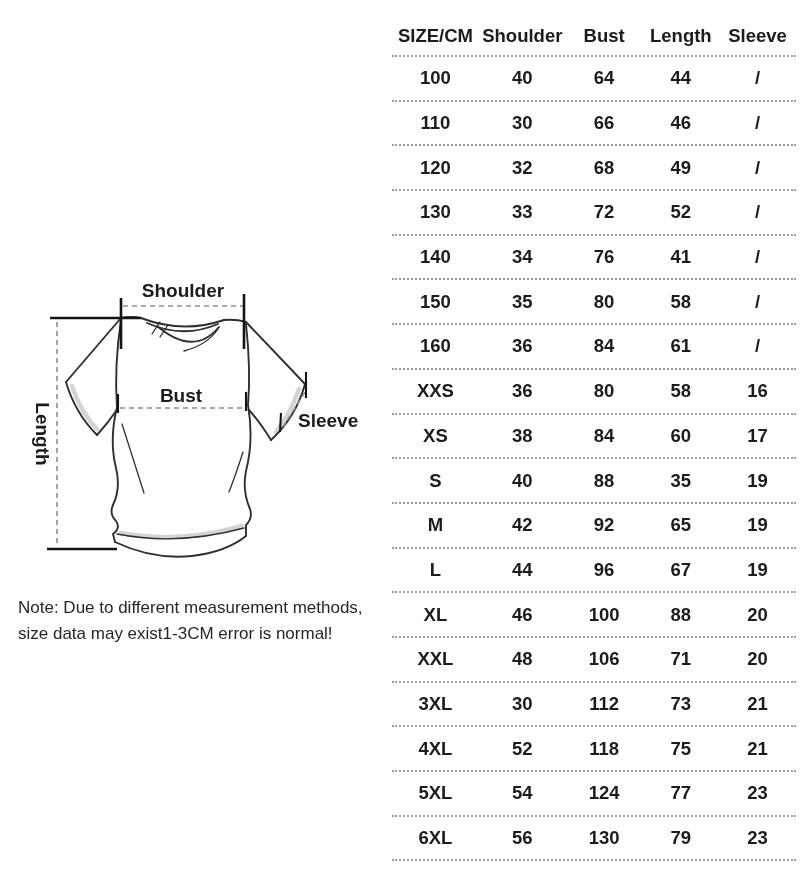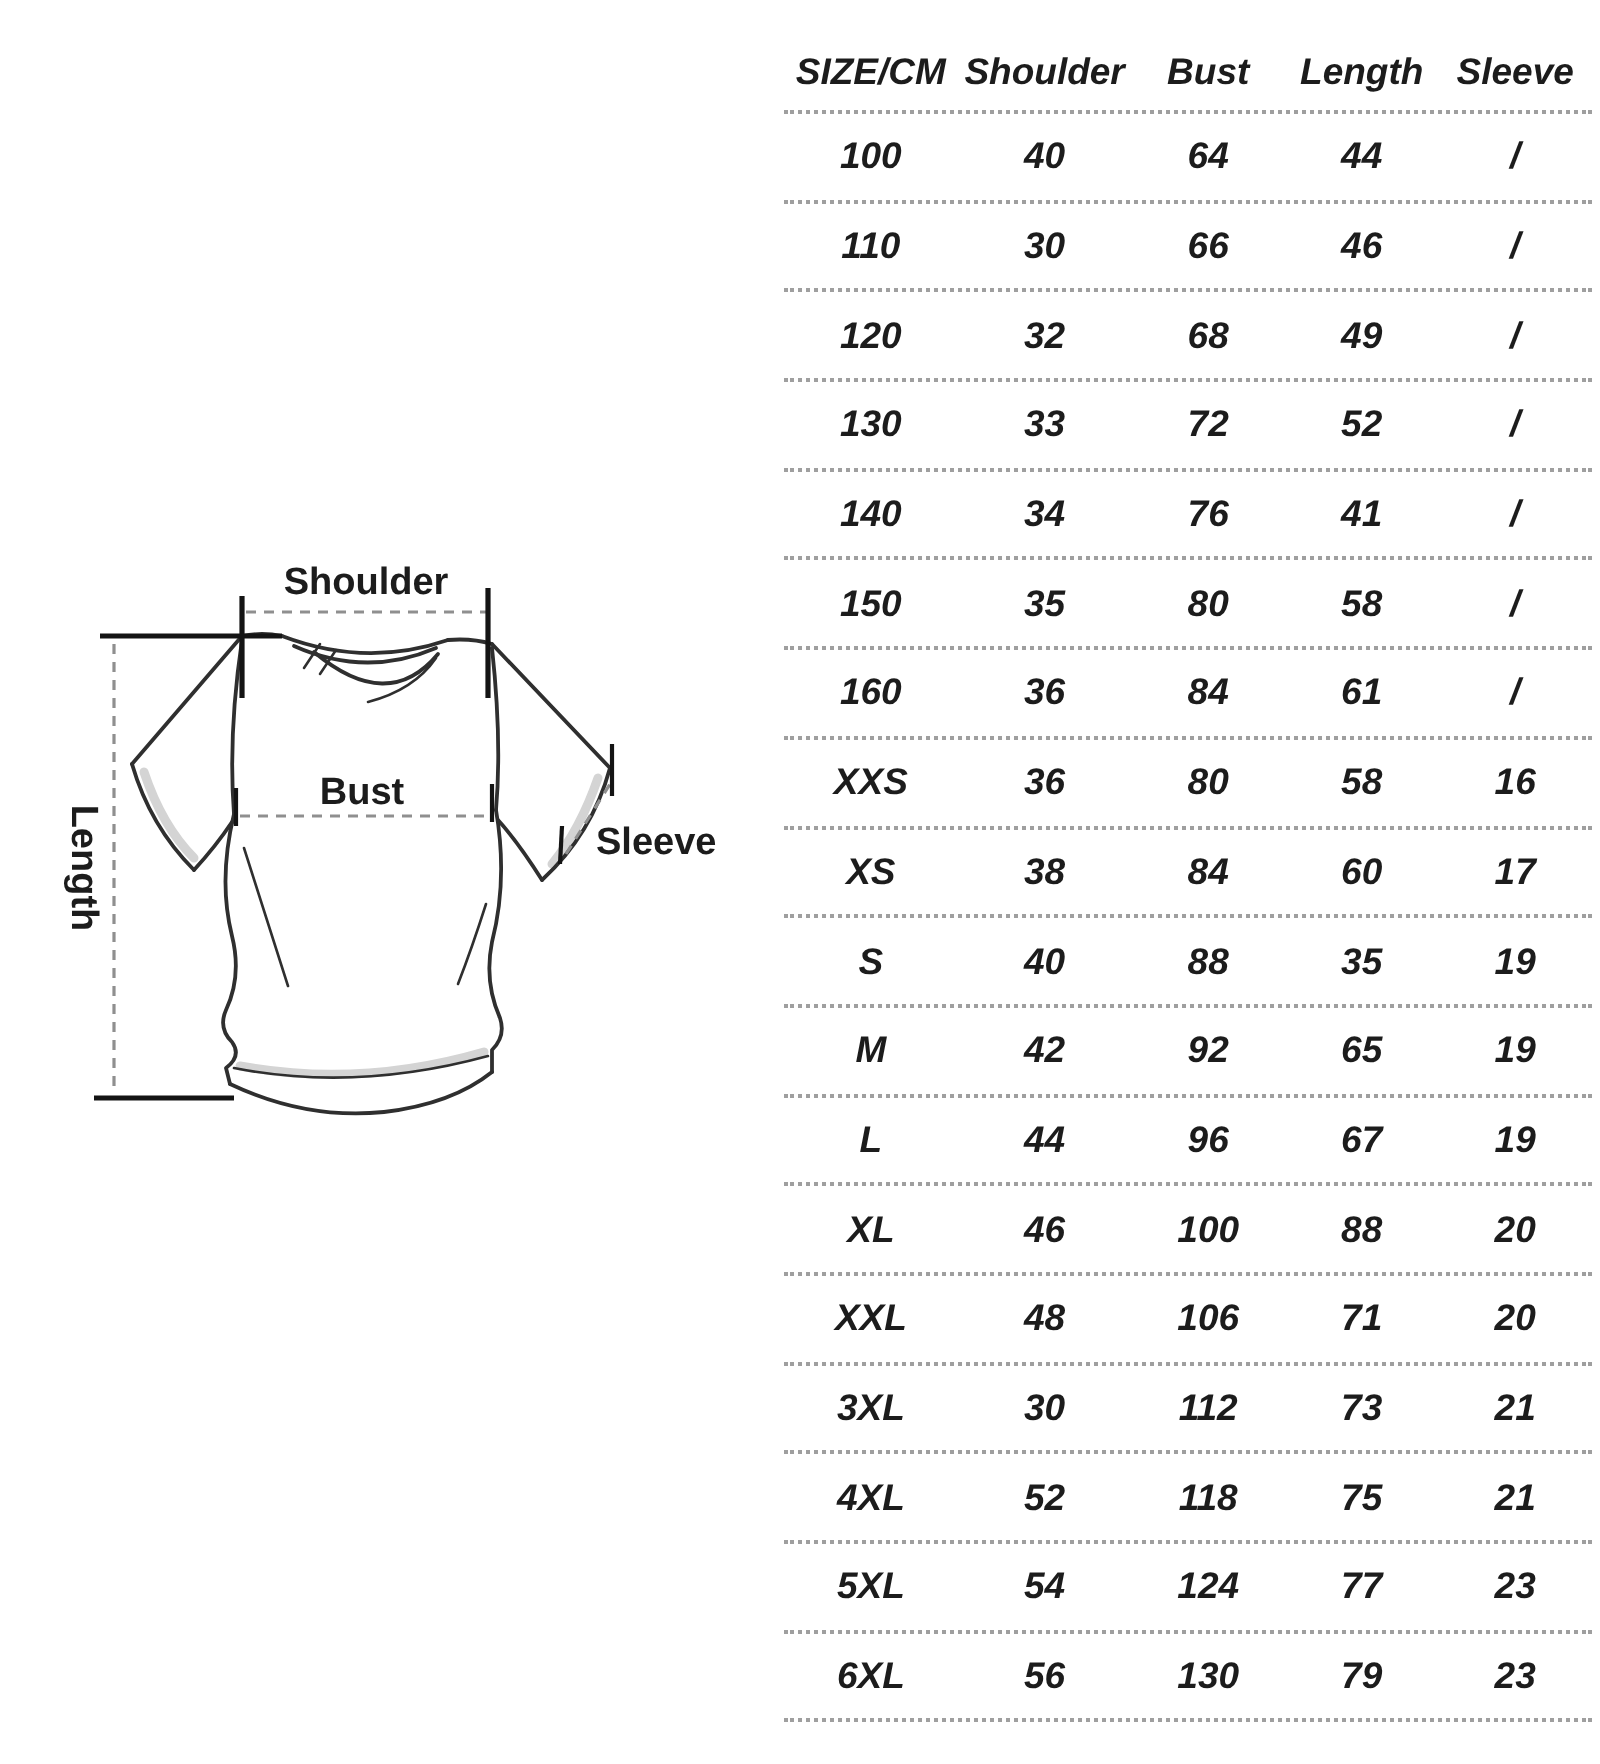--- a/index.html
+++ b/index.html
@@ -22,21 +22,20 @@
   .stage{position:relative;width:800px;height:882px;}
 
   
   .size-table{
     position:absolute;left:392px;top:16px;width:404px;
   }
   .trow{
     display:flex;align-items:center;
     height:44.7px;
     border-bottom:2px dotted var(--muted-line);
-    font-style:italic;
   }
   .trow.thead{height:41px;}
   .cell{
     text-align:center;
     font-size:18.5px;
     font-weight:bold;
     color:var(--text);
     white-space:nowrap;
   }
   .col0{width:21.5%;}
@@ -132,20 +131,24 @@
     </g>
 
     <g>
       <line class="dash" x1="283" y1="155" x2="305" y2="120"></line>
       <line class="tick2" x1="306" y1="100" x2="306" y2="126"></line>
       <line class="tick2" x1="281" y1="141" x2="280" y2="160"></line>
       <text class="dlabel" x="298" y="155" text-anchor="start">Sleeve</text>
     </g>
   </svg>
 
+  <div class="note">
+    <div>Note: Due to different measurement methods,</div>
+    <div>size data may exist1-3CM error is normal!</div>
+  </div>
 
   <div class="size-table">
     <div class="trow thead">
         <div class="cell col0">SIZE/CM</div>
         <div class="cell col1">Shoulder</div>
         <div class="cell col2">Bust</div>
         <div class="cell col3">Length</div>
         <div class="cell col4">Sleeve</div>
       </div>
     <div>

